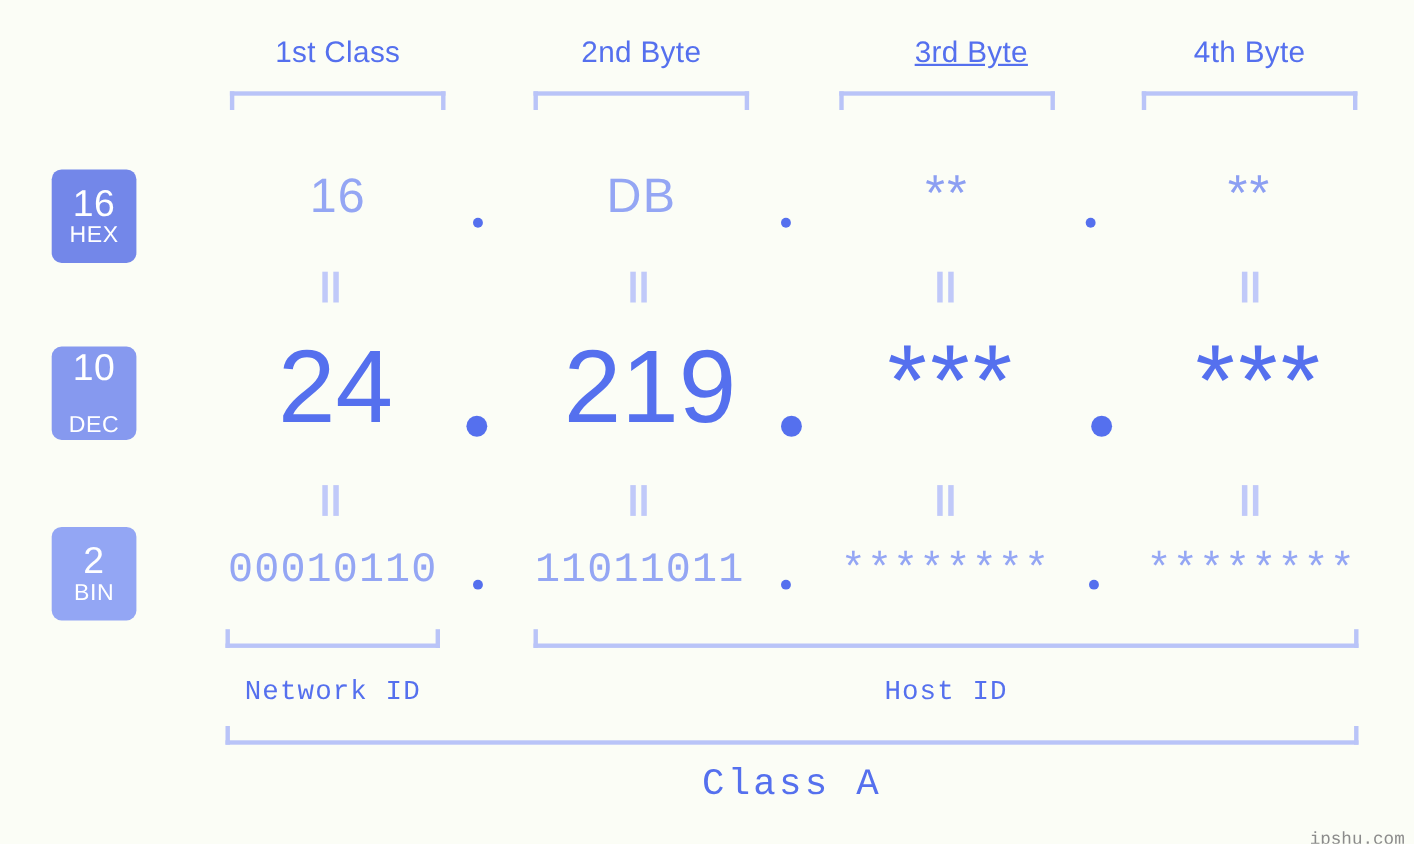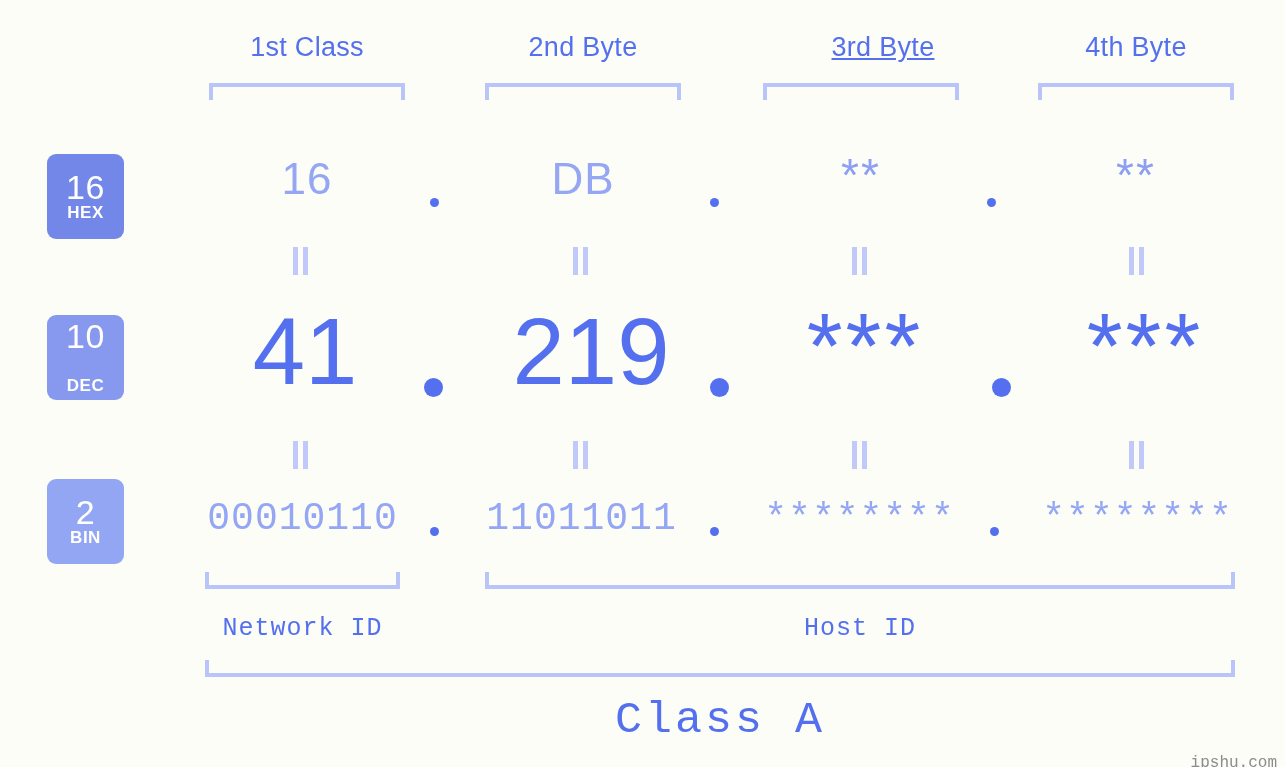--- a/index.html
+++ b/index.html
@@ -65,22 +65,22 @@
     justify-content: center;
     line-height: 1;
   }
   .badge .num {
     font-size: 34px;
     font-weight: 400;
     line-height: 1.02;
     letter-spacing: 0.5px;
   }
   .badge .name {
-    font-size: 17px;
-    font-weight: 700;
+    font-size: 21px;
+    font-weight: 400;
     line-height: 1.1;
     letter-spacing: 0.5px;
   }
   #badge-hex { top: 154px; height: 85px; background: #7387e9; }
   #badge-dec { top: 315px; height: 85px; background: #8699ef; gap: 24px; }
   #badge-bin { top: 479px; height: 85px; background: #93a6f4; }
 
   
   .cell {
     position: absolute;
@@ -176,21 +176,21 @@
     font-family: Liberation Mono, monospace;
     font-size: 25px;
     color: #5570ee;
     text-align: center;
     white-space: nowrap;
     letter-spacing: 1px;
   }
   .class-label {
     position: absolute;
     font-family: "Liberation Mono", monospace;
-    font-size: 45px;
+    font-size: 34px;
     color: #5570ee;
     text-align: center;
     white-space: nowrap;
     letter-spacing: 3px;
   }
   .watermark {
     position: absolute;
     right: 8px;
     top: 710px;
     font-family: "Liberation Mono", monospace;
@@ -246,21 +246,21 @@
   </div>
   <div class="eqmark" style="left:851px; top:247px;">
     <i class="a"></i>
       <i class="b"></i>
   </div>
   <div class="eqmark" style="left:1128px; top:247px;">
     <i class="a"></i>
       <i class="b"></i>
   </div>
 
-  <div class="cell dec-val" style="left:180px; width:250px;">41</div>
+  <div class="cell dec-val" style="left:180px; width:250px;">24</div>
   <div class="dot-lg" style="left:424px;"></div>
   <div class="cell dec-val" style="left:466px; width:250px;">219</div>
   <div class="dot-lg" style="left:710px;"></div>
   <div class="cell dec-star" style="left:740px; width:250px;">***</div>
   <div class="dot-lg" style="left:992px;"></div>
   <div class="cell dec-star" style="left:1020px; width:250px;">***</div>
 
   <div class="eqmark" style="left:292px; top:441px;">
     <i class="a"></i>
       <i class="b"></i>

